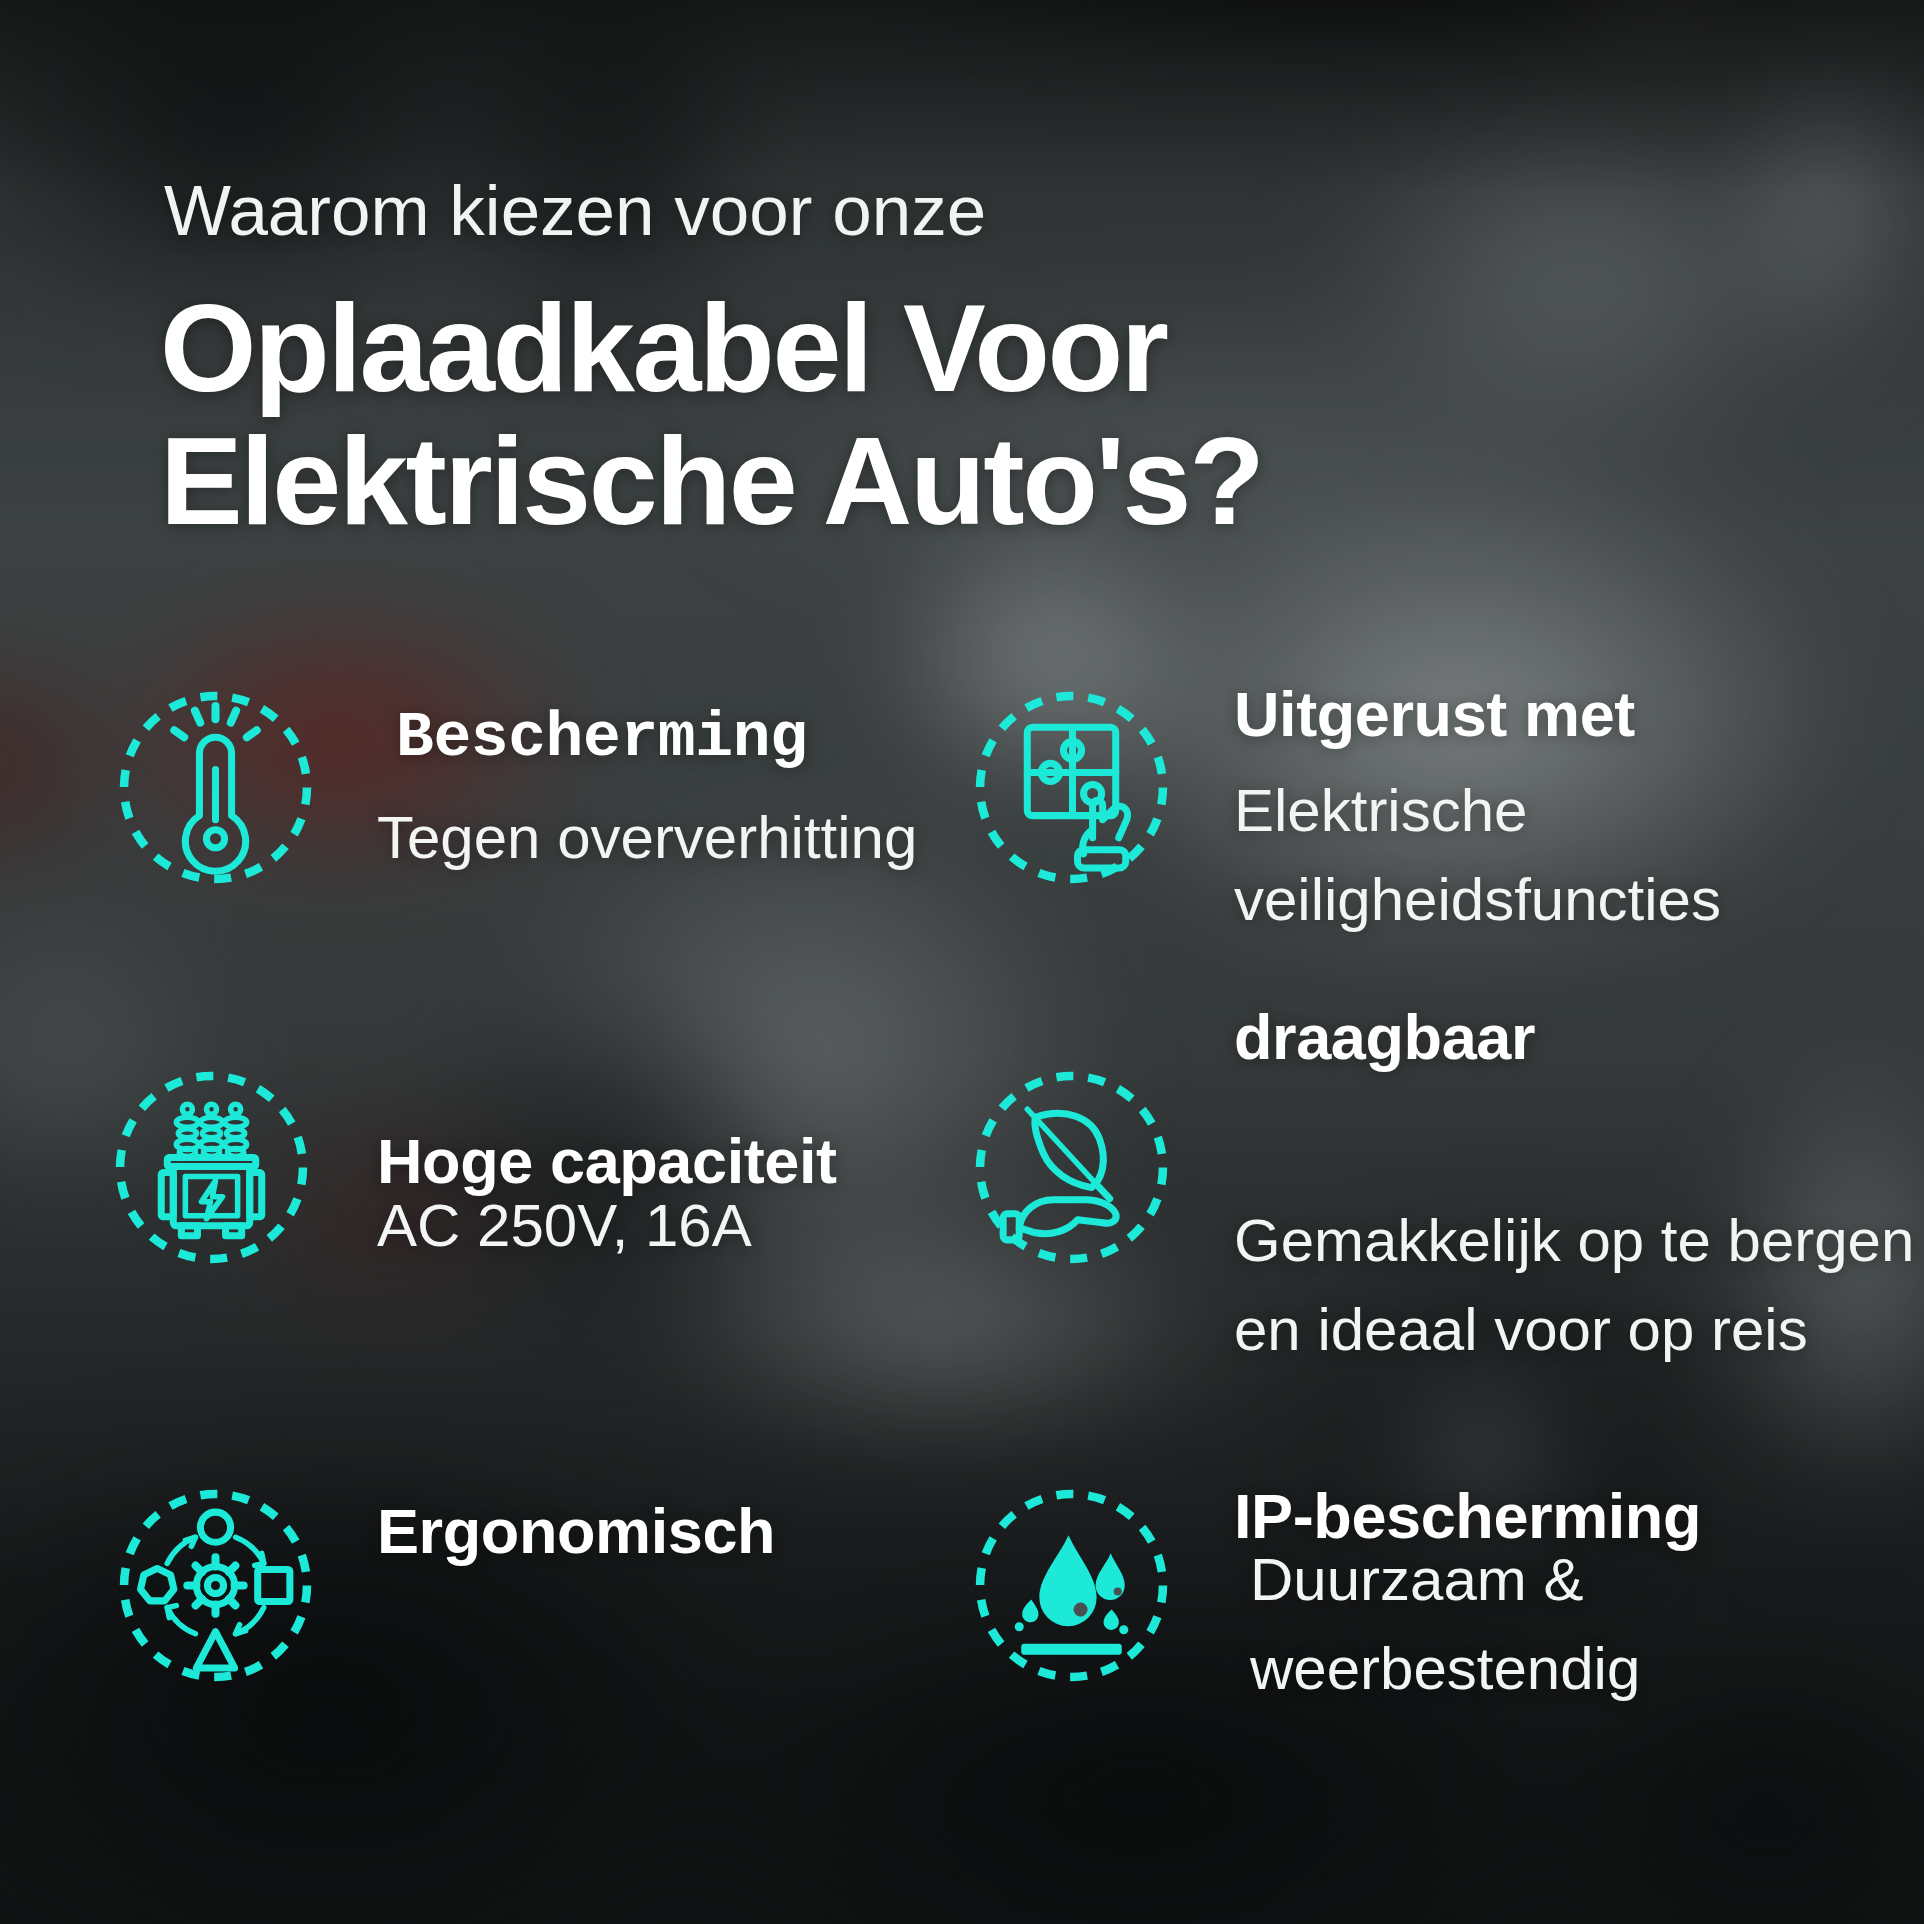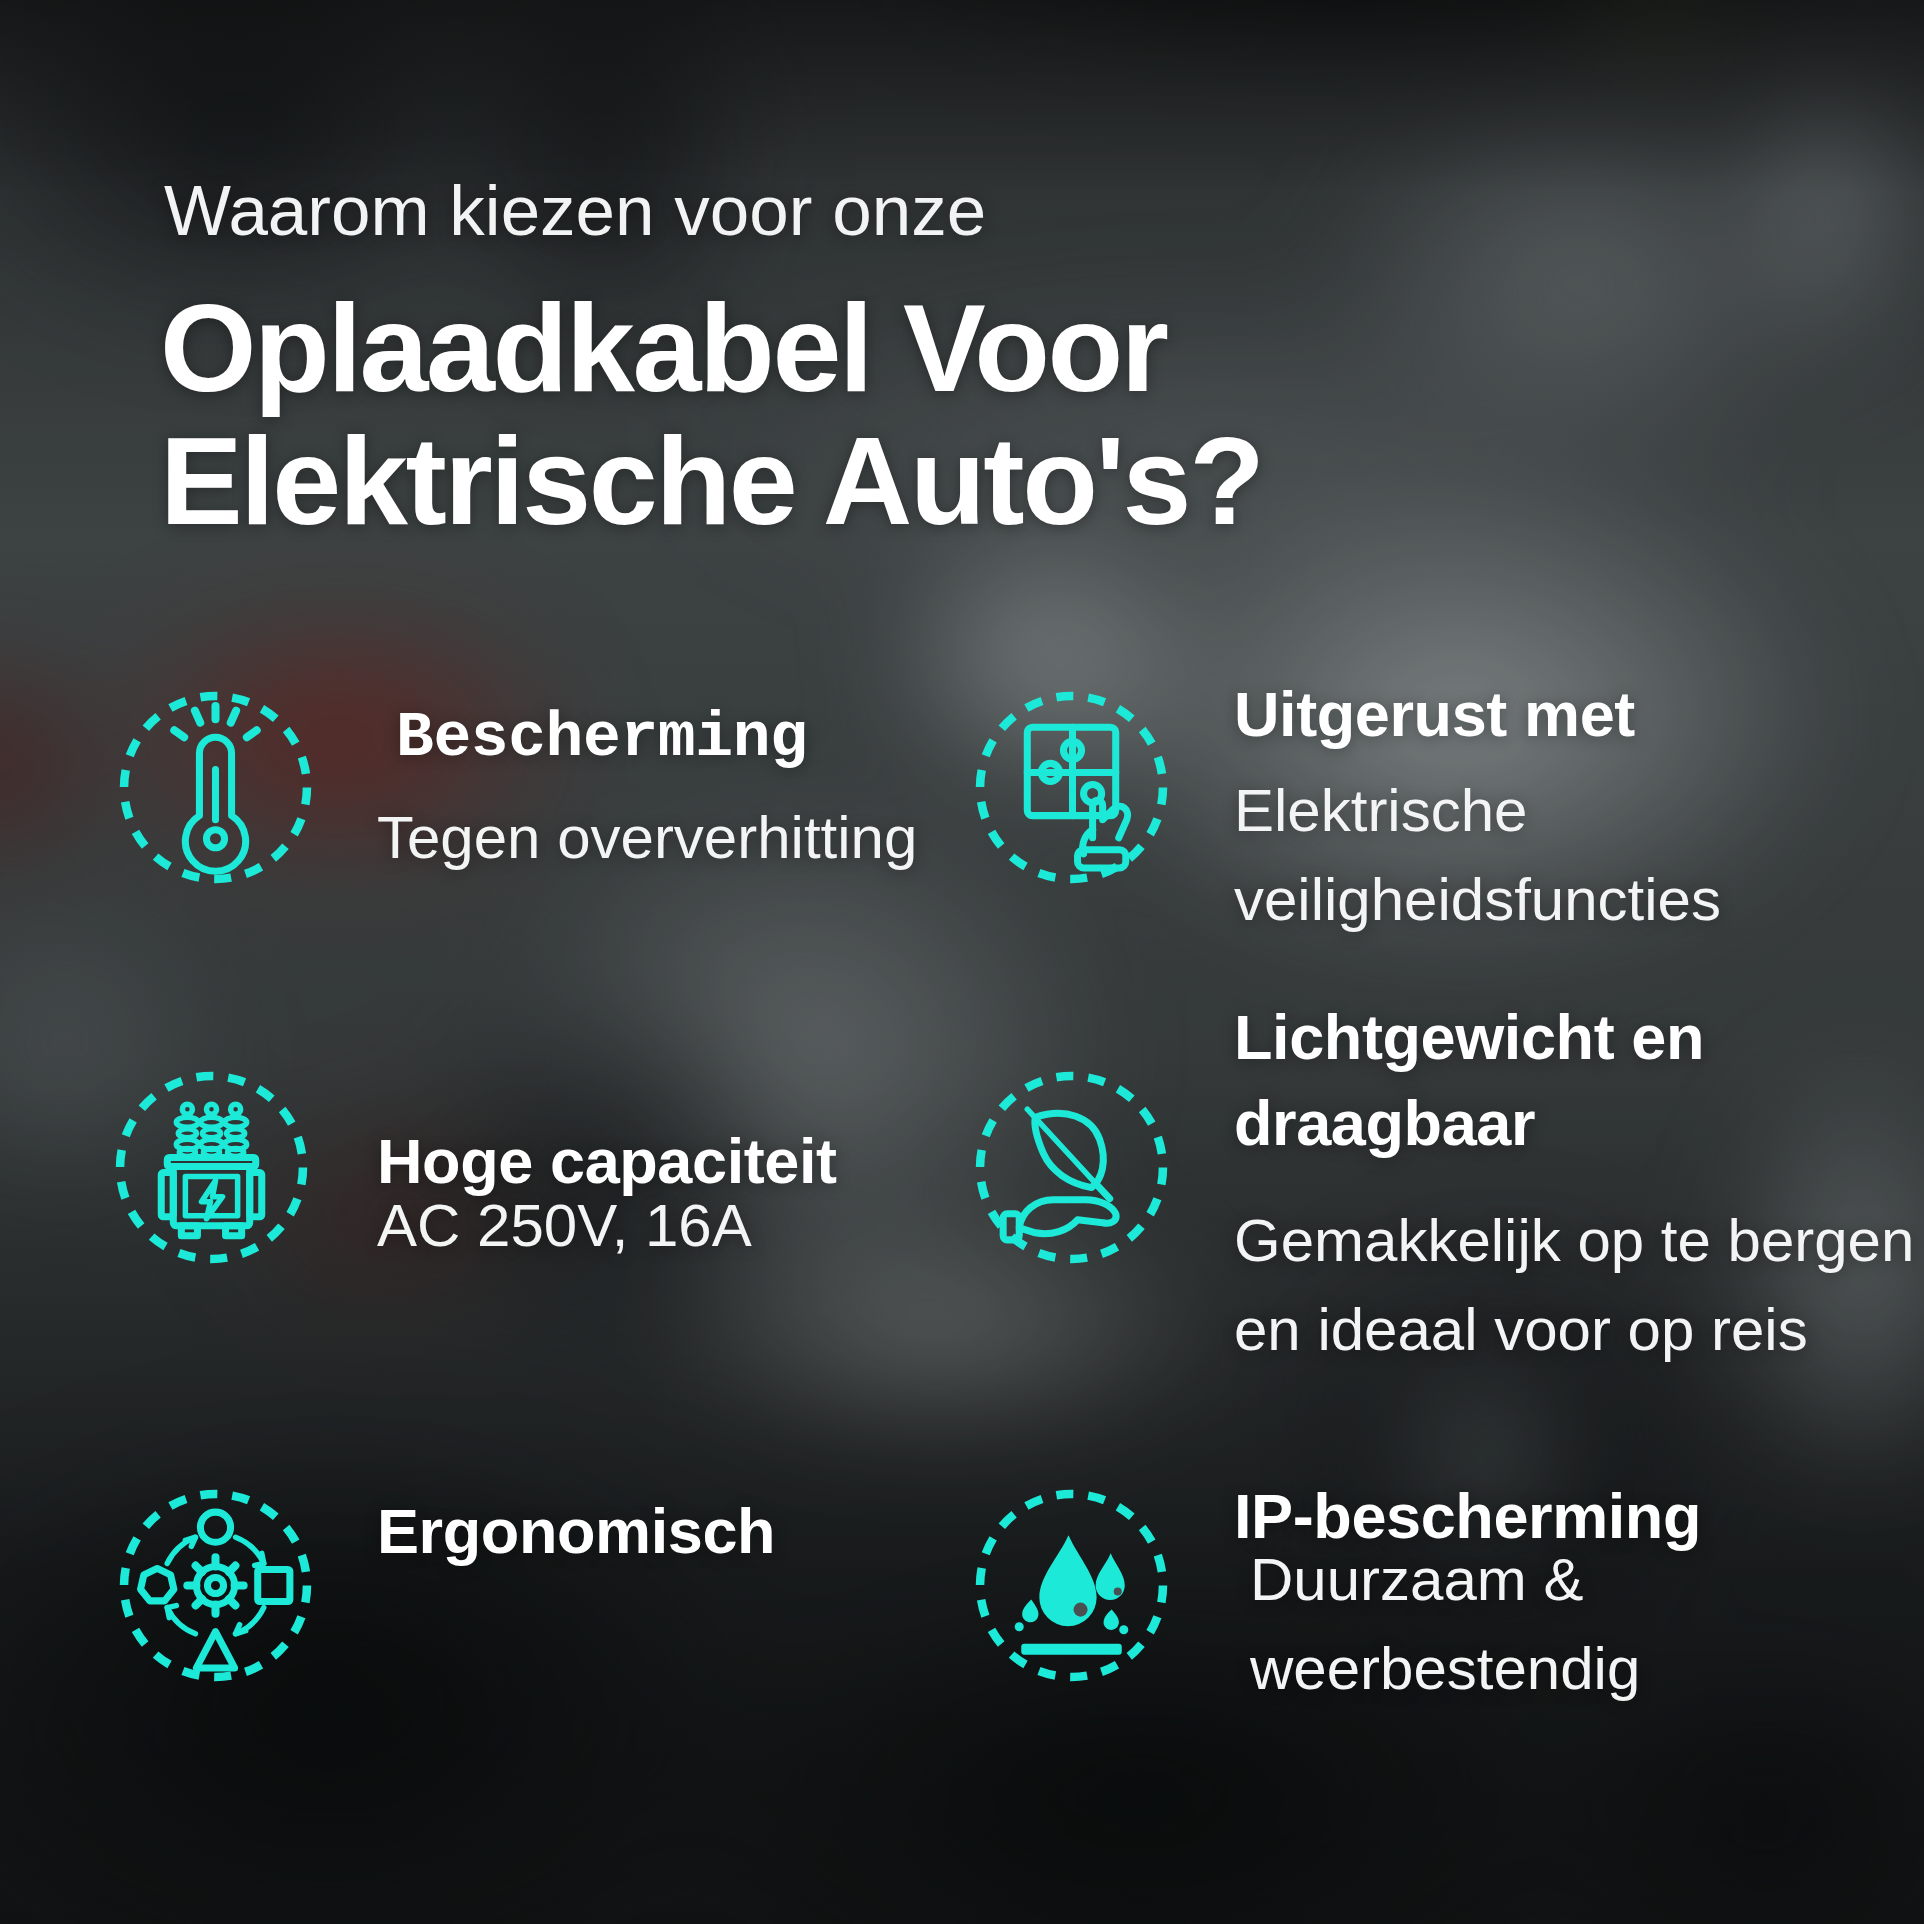--- a/index.html
+++ b/index.html
@@ -172,21 +172,20 @@
     <svg viewBox="0 0 200 200">
       <circle class="dash" cx="100" cy="100" r="91"></circle>
       <path class="st" d="M64 50 C94 40 120 50 128 72 C136 94 130 112 120 120 C98 116 80 104 72 86 C66 72 62 60 64 50 Z"></path>
       <line class="st2" x1="56" y1="42" x2="126" y2="118"></line>
       <line class="st" x1="126" y1="118" x2="138" y2="131"></line>
       <path class="st" d="M48 160 c2 -16 16 -28 34 -28 h32 c14 0 26 6 30 14 c2 7 -5 11 -13 9 l-25 -3 c-10 11 -26 16 -42 13 z"></path>
       <rect class="st" x="32" y="146" width="16" height="26" rx="4"></rect>
     </svg>
   </div>
   <h2 class="txt fh" style="left:1234px;top:995px;">
-    <span>Lichtgewicht en</span>
     <span>draagbaar</span>
   </h2>
   <p class="txt fb" style="left:1234px;top:1197px;">
     <span>Gemakkelijk op te bergen</span>
     <span>en ideaal voor op reis</span>
   </p>
 
   <div class="iconbox" style="left:115px;top:1485px;">
     <svg viewBox="0 0 200 200">
       <circle class="dash" cx="100" cy="100" r="91"></circle>

